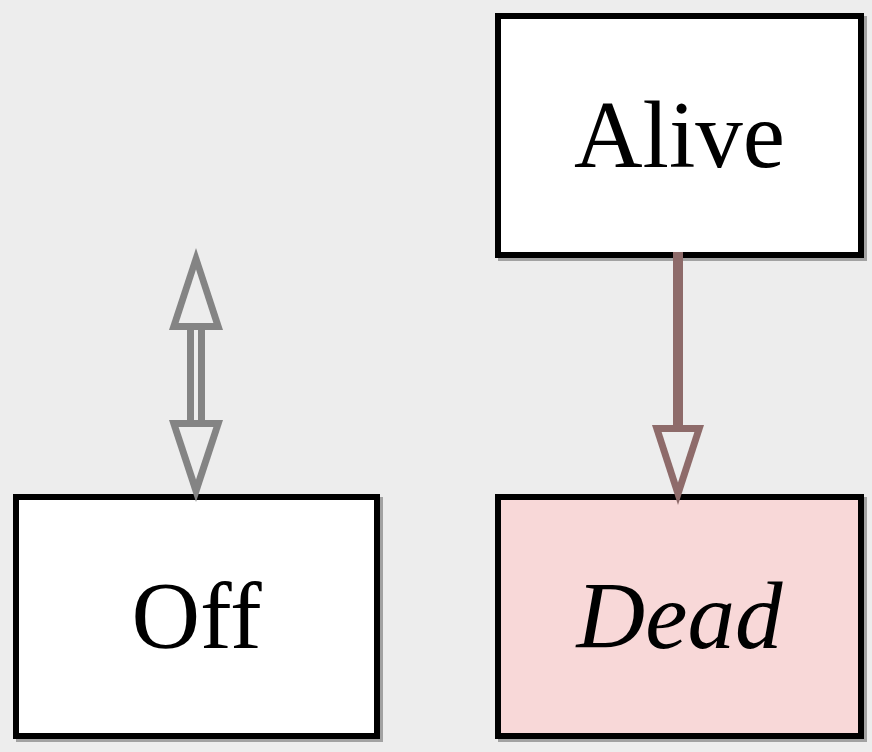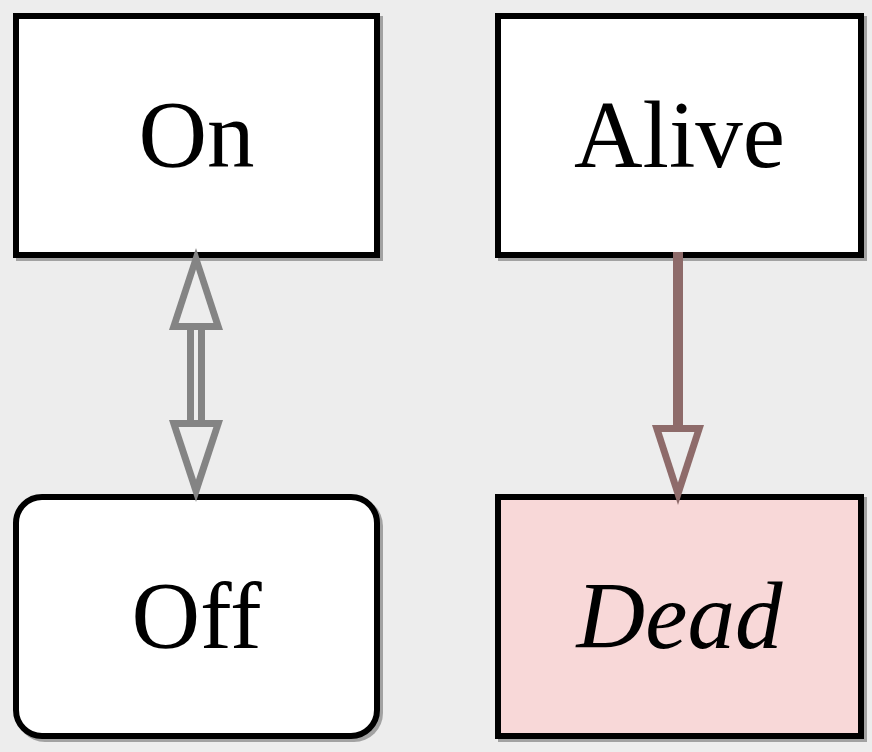--- a/index.html
+++ b/index.html
@@ -40,29 +40,26 @@
     left: 0; top: 0;
     width: 872px; height: 752px;
     pointer-events: none;
   }
 </style>
 </head>
 <body>
 
 <div class="stage">
 
-  <div class="node node-on" style="background-color: rgb(255, 255, 255);">
-    <span class="node-label">On</span>
-  </div>
 
   <div class="node node-alive" style="background-color: rgb(255, 255, 255);">
     <span class="node-label">Alive</span>
   </div>
 
-  <div class="node node-off" style="background-color: rgb(255, 255, 255); border-radius: 29px;">
+  <div class="node node-off" style="background-color: rgb(255, 255, 255);">
     <span class="node-label">Off</span>
   </div>
 
   <div class="node node-dead" style="background-color: rgb(248, 216, 216); font-style: italic;">
     <span class="node-label">Dead</span>
   </div>
 
   <svg class="edges-layer" width="872" height="752" viewBox="0 0 872 752">
 
     <g>

